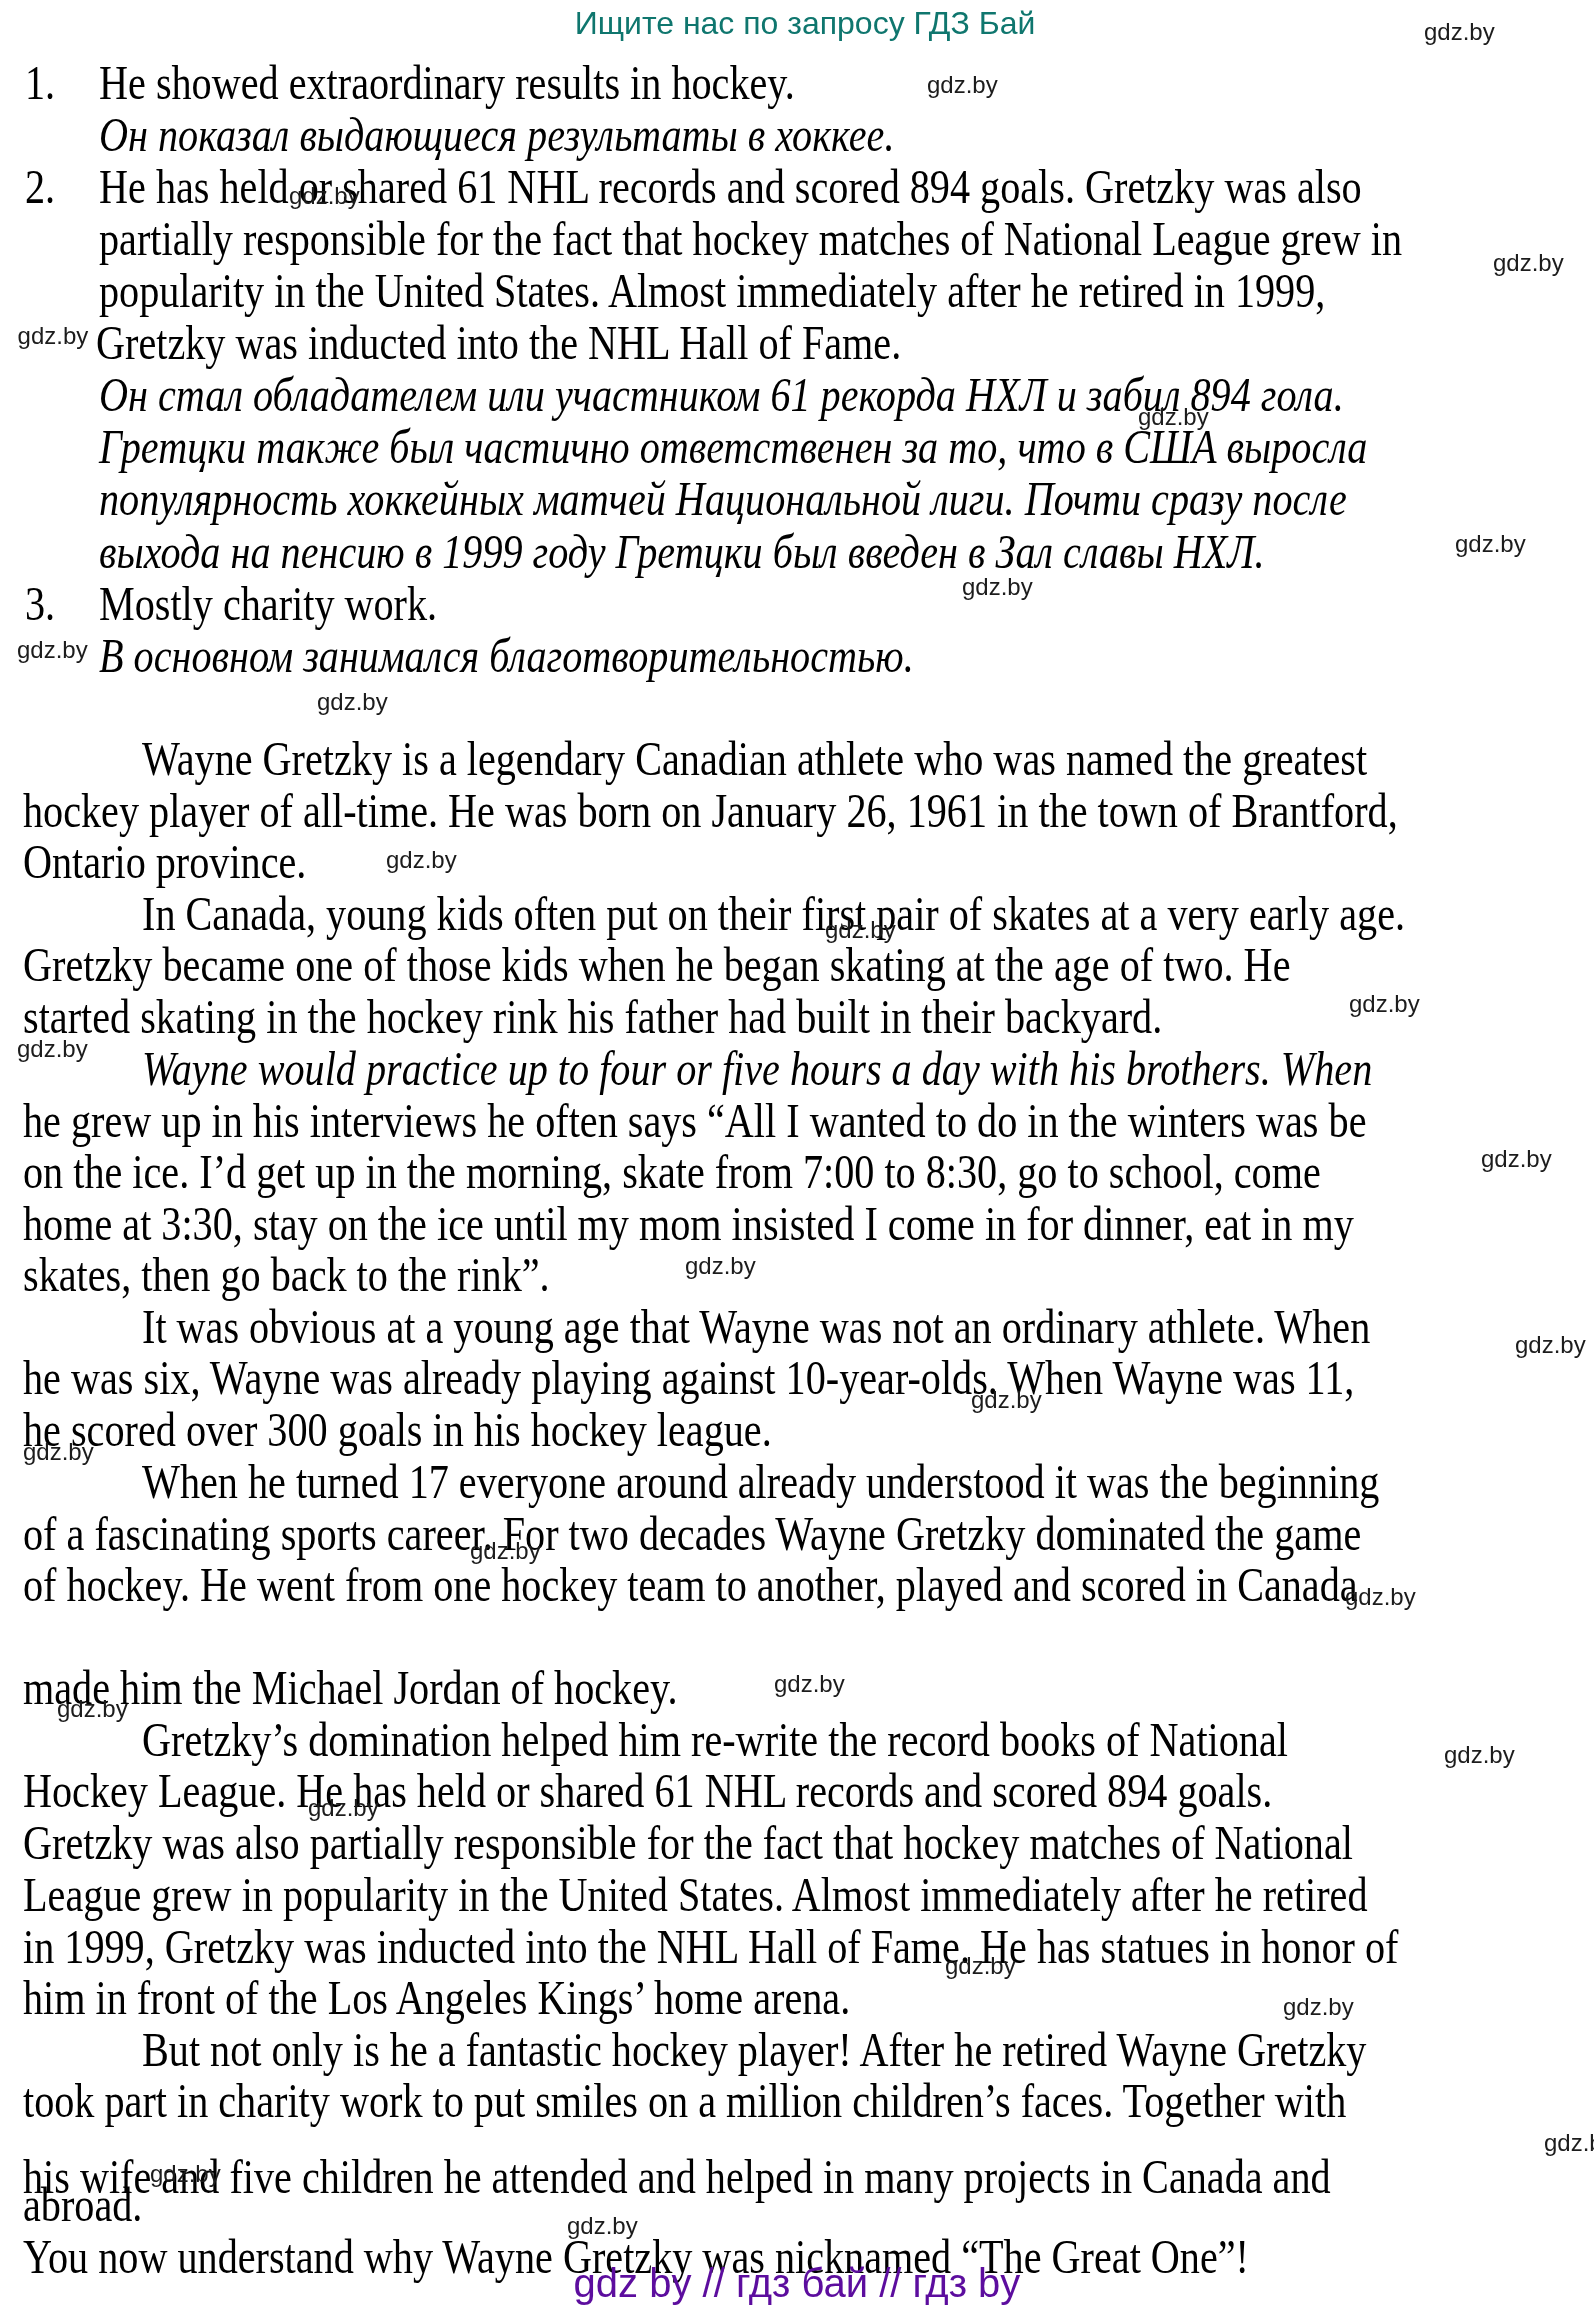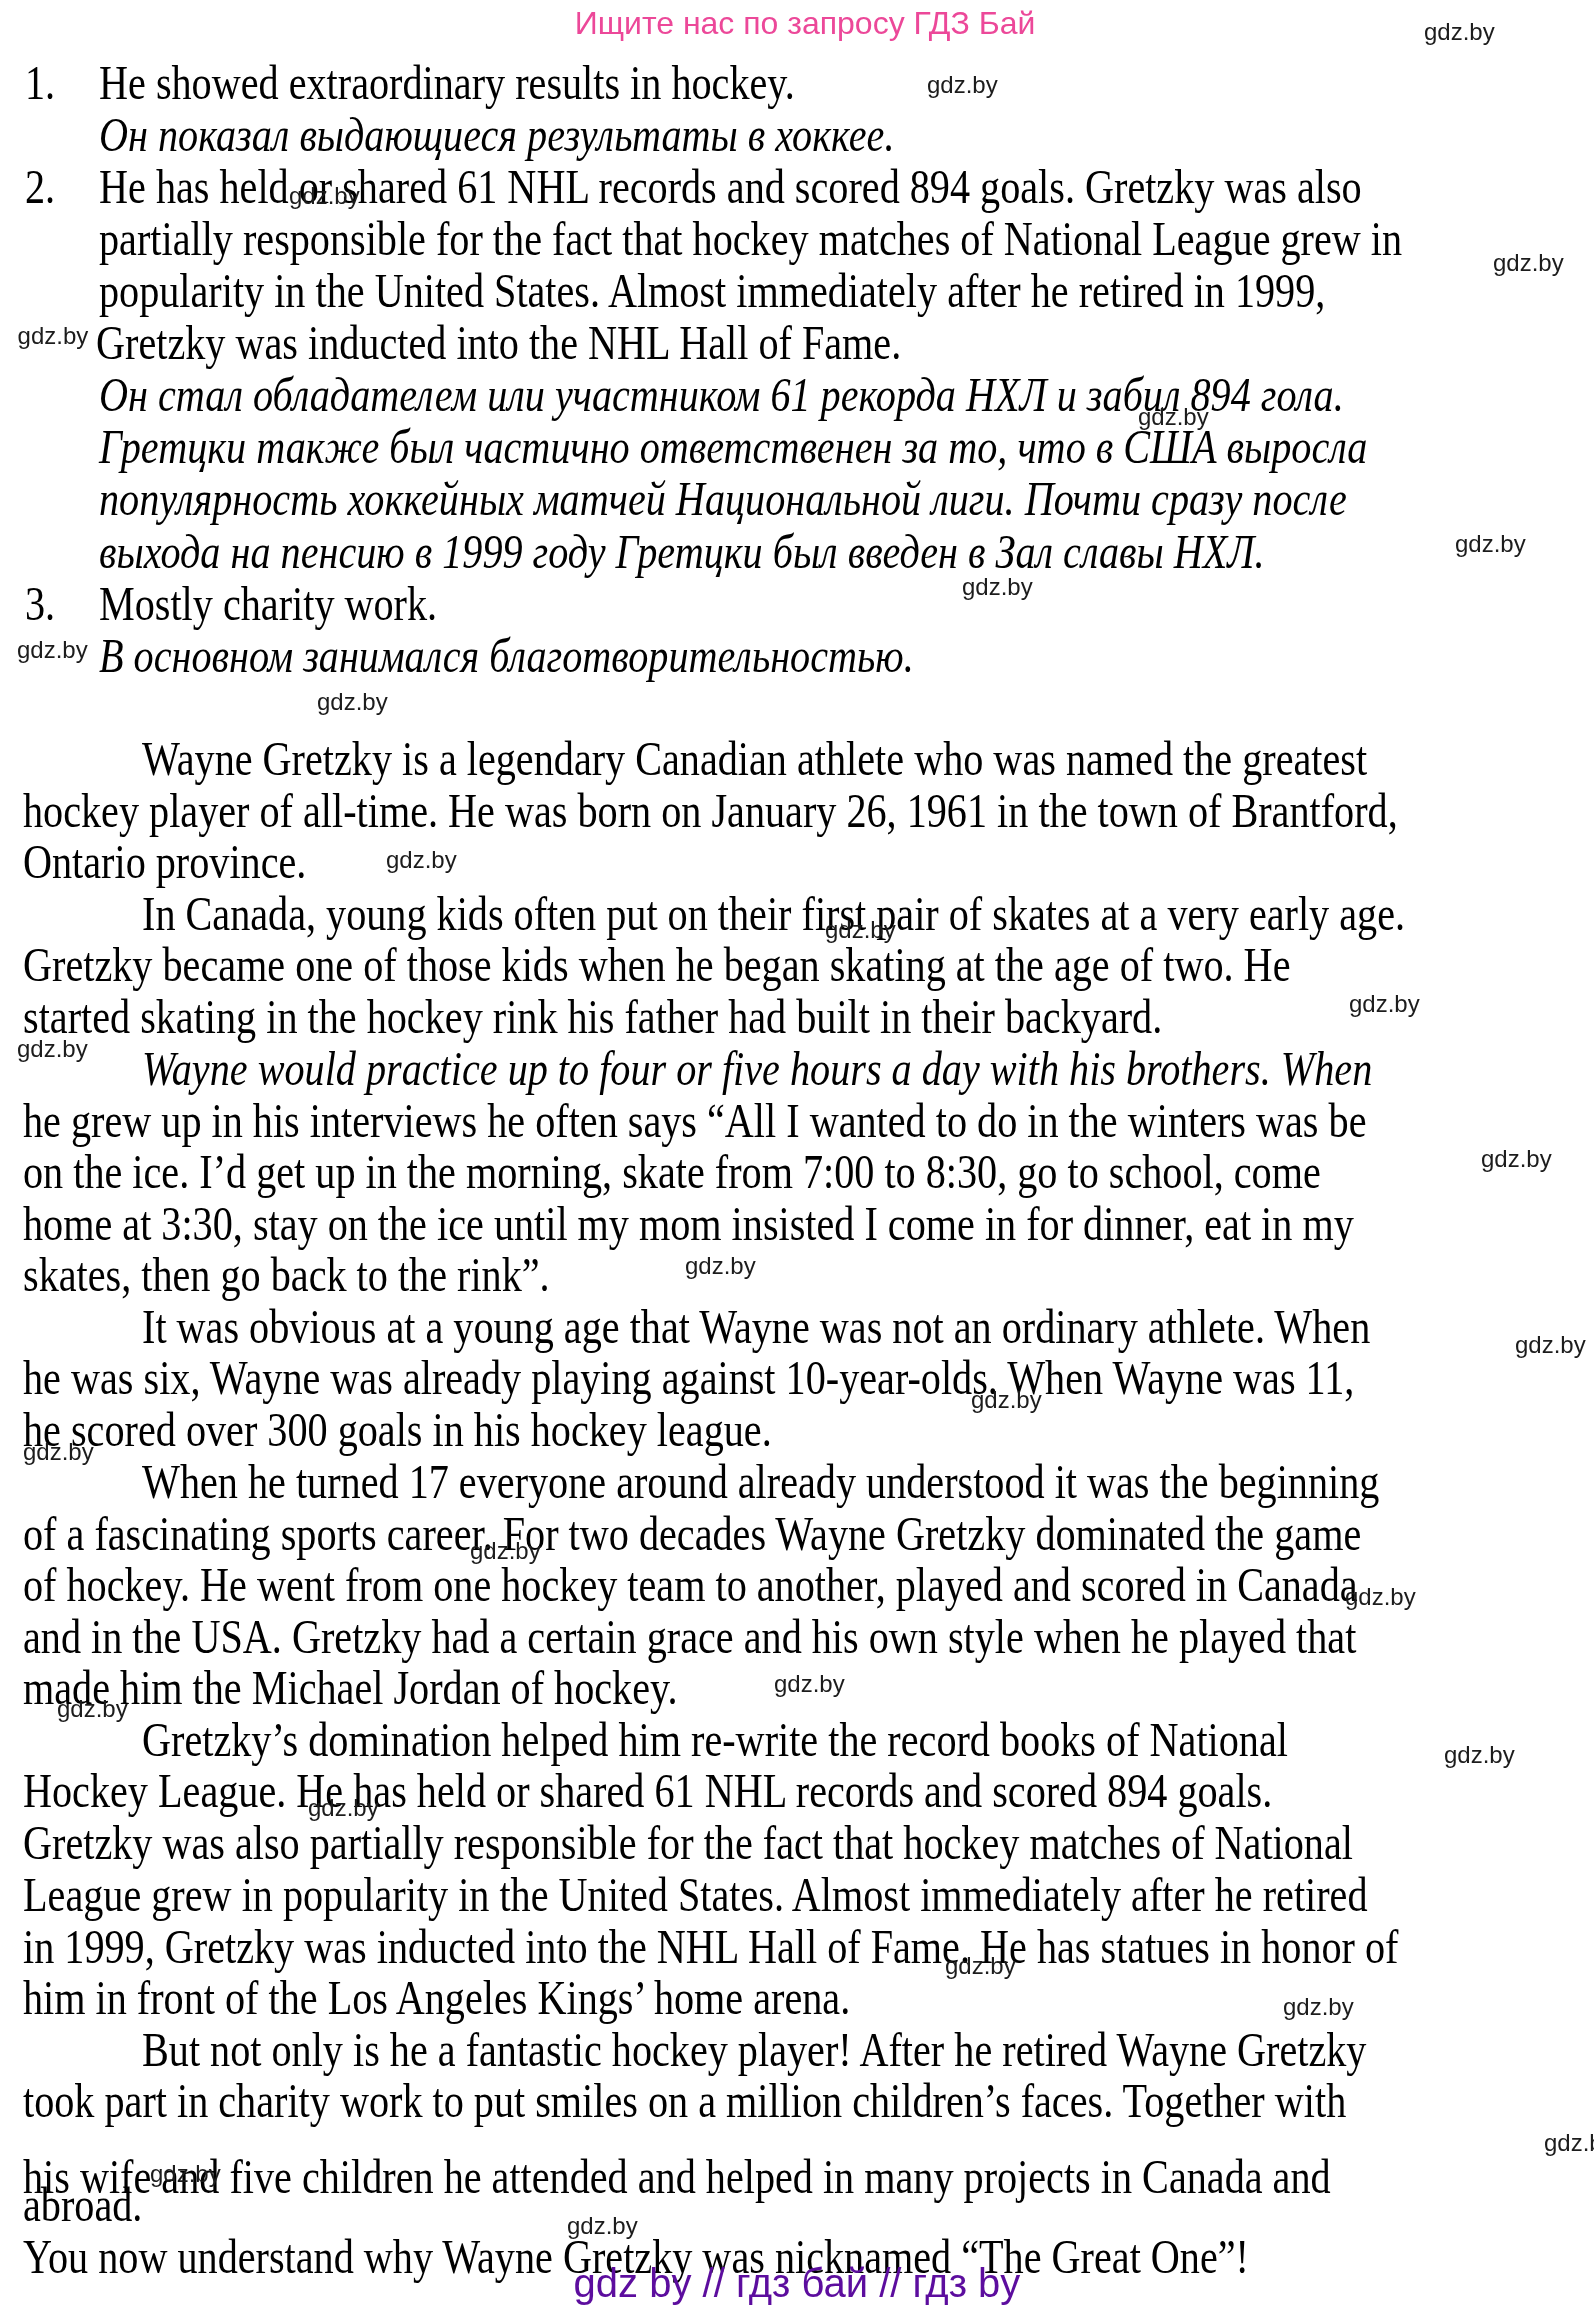--- a/index.html
+++ b/index.html
@@ -14,21 +14,21 @@
   .line.it .txt{font-style:italic;}
   .wm{position:absolute;font-family:"Liberation Sans", sans-serif;font-size:24px;color:#1c1c1c;
         white-space:nowrap;line-height:24px;}
   .site-footer{position:absolute;top:2261px;left:0;right:0;text-align:center;
         font-family:"Liberation Sans", sans-serif;font-size:40px;font-weight:400;}
 </style>
 </head>
 <body>
 
 <div class="page">
-  <div class="promo-header" style="color: #ec4899; padding-left: 16px;">Ищите нас по запросу ГДЗ Бай</div>
+  <div class="promo-header" style="color: #0f766e; padding-left: 16px;">Ищите нас по запросу ГДЗ Бай</div>
   <div class="doc-body" id="doc-body">
       <div class="line" style="top: 57px;">
         <span class="num" style="left: 25px;">1.</span>
         <span class="txt" style="left: 99px; color: rgb(0, 0, 0);">He showed extraordinary results in hockey.</span>
       </div>
       <div class="line it" style="top: 109px;">
         <span class="txt" style="left: 99px; color: rgb(0, 0, 0);">Он показал выдающиеся результаты в хоккее.</span>
       </div>
       <div class="line" style="top: 161px;">
         <span class="num" style="left: 25px;">2.</span>
@@ -106,23 +106,20 @@
       </div>
       <div class="line" style="top: 1456px;">
         <span class="txt" style="left: 142px; color: rgb(0, 0, 0);">When he turned 17 everyone around already understood it was the beginning</span>
       </div>
       <div class="line" style="top: 1508px; padding-left: 8px;">
         <span class="txt" style="left: 23px; color: rgb(0, 0, 0);">of a fascinating sports career. For two decades Wayne Gretzky dominated the game</span>
       </div>
       <div class="line" style="top: 1559px;">
         <span class="txt" style="left: 23px; color: rgb(0, 0, 0);">of hockey. He went from one hockey team to another, played and scored in Canada</span>
       </div>
-      <div class="line" style="top: 1611px;">
-        <span class="txt" style="left: 23px; color: rgb(0, 0, 0);">and in the USA. Gretzky had a certain grace and his own style when he played that</span>
-      </div>
       <div class="line" style="top: 1662px;">
         <span class="txt" style="left: 23px; color: rgb(0, 0, 0);">made him the Michael Jordan of hockey.</span>
       </div>
       <div class="line" style="top: 1714px;">
         <span class="txt" style="left: 142px; color: rgb(0, 0, 0);">Gretzky’s domination helped him re-write the record books of National</span>
       </div>
       <div class="line" style="top: 1765px;">
         <span class="txt" style="left: 23px; color: rgb(0, 0, 0);">Hockey League. He has held or shared 61 NHL records and scored 894 goals.</span>
       </div>
       <div class="line" style="top: 1817px;">

